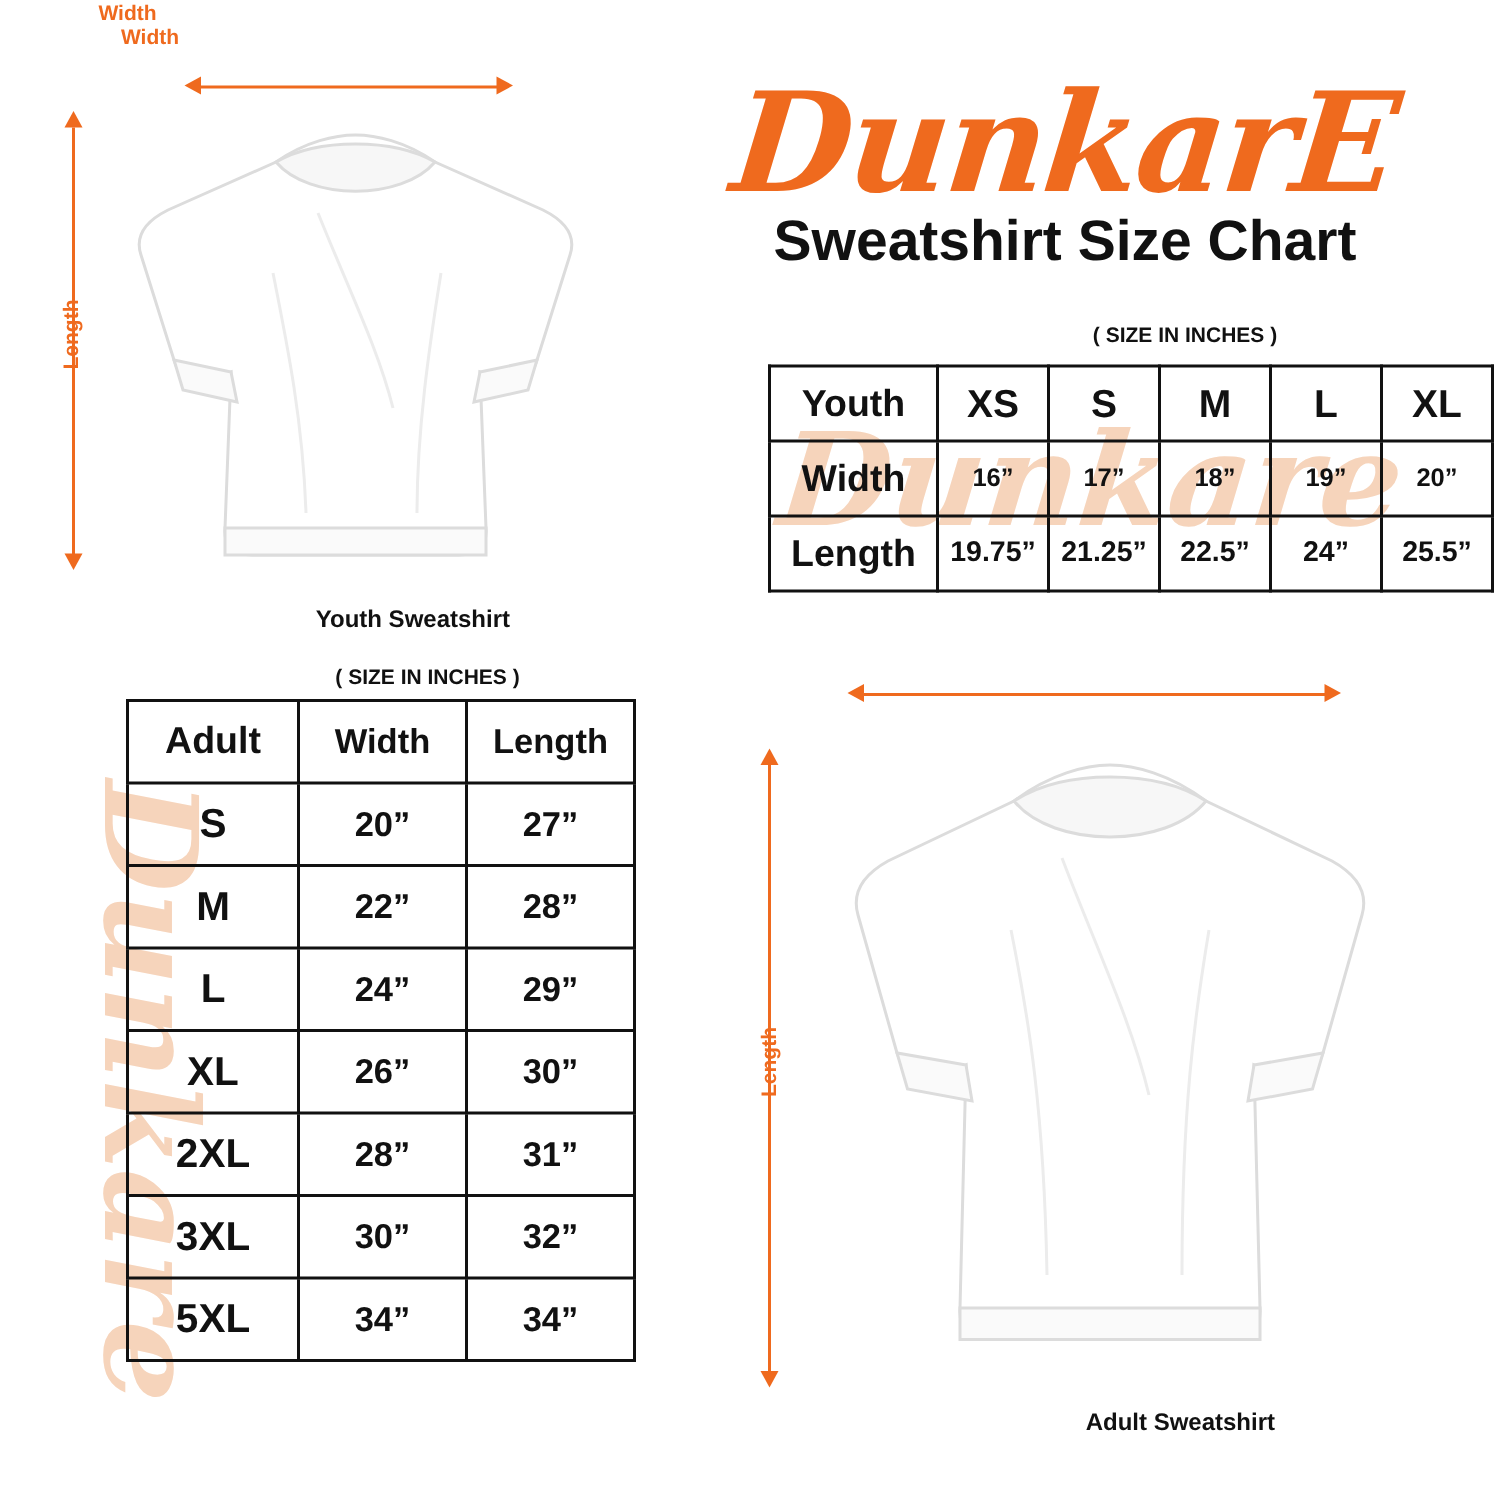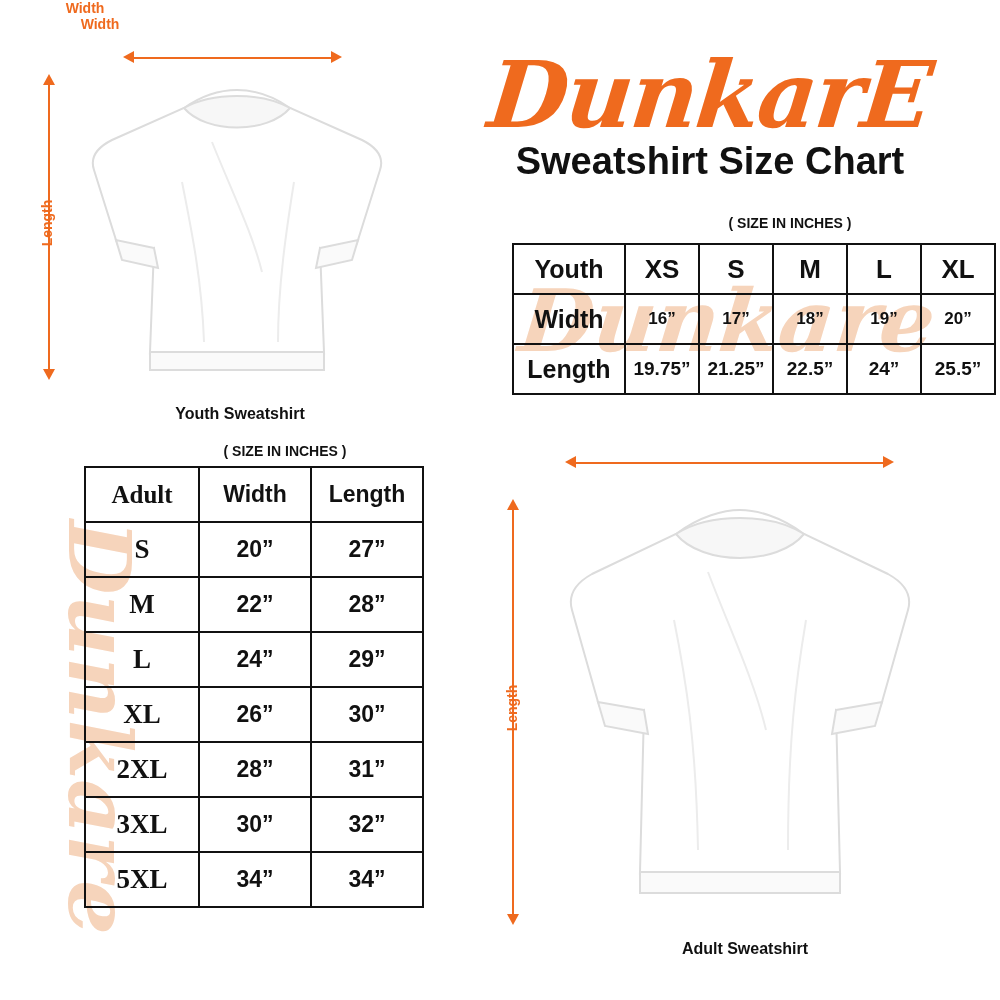--- a/index.html
+++ b/index.html
@@ -6,21 +6,21 @@
   body{
     width:1000px;height:1000px;
     background:#ffffff;
     font-family:"Liberation Sans", sans-serif;
     color:#111;
     position:relative;
     overflow:hidden;
   }
   .page{position:relative;width:1000px;height:1000px;}
   .caption{
-    font-size:16px;font-weight:bold;color:#111;text-align:center;
+    font-size:16px;font-weight:bold;color:#111;text-align:right;
     font-family:"Liberation Sans", sans-serif;
   }
   .axis-label{
     font-size:14px;font-weight:bold;color:#ef6a1e;
     font-family:"Liberation Sans", sans-serif;
     text-align:center;
   }
   .sizein{
     font-size:14px;font-weight:bold;color:#111;text-align:center;
   }
@@ -61,21 +61,21 @@
   .youth-table{position:absolute;left:512px;top:243px;}
   .youth-table td{height:46px;}
   .youth-table td.hdr{font-size:26px;}
   .youth-table td.lbl{font-size:25px;width:108px;}
   .youth-table td.val{font-size:17px;width:70px;}
   .youth-table td.valsm{font-size:19px;}
 
   
   .adult-table{position:absolute;left:84px;top:466px;}
   .adult-table td{height:51px;}
-  .adult-table td.lbl{width:110px;font-size:27px;font-family:Liberation Serif, serif;}
+  .adult-table td.lbl{width:110px;font-size:27px;}
   .adult-table td.hdr{font-size:25px;}
   .adult-table td.col{width:108px;font-size:23px;}
 
   
   .wm{
     position:absolute;
     font-family:"DejaVu Serif", serif;
     font-style:italic;font-weight:bold;
     color:#f6d4bb;
     z-index:0;

